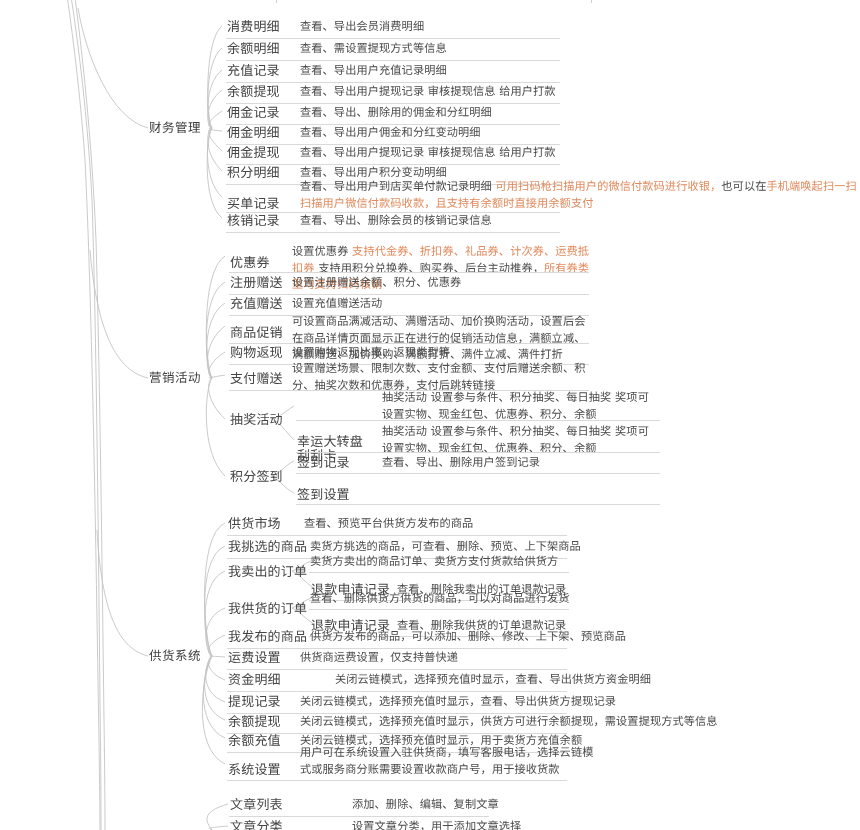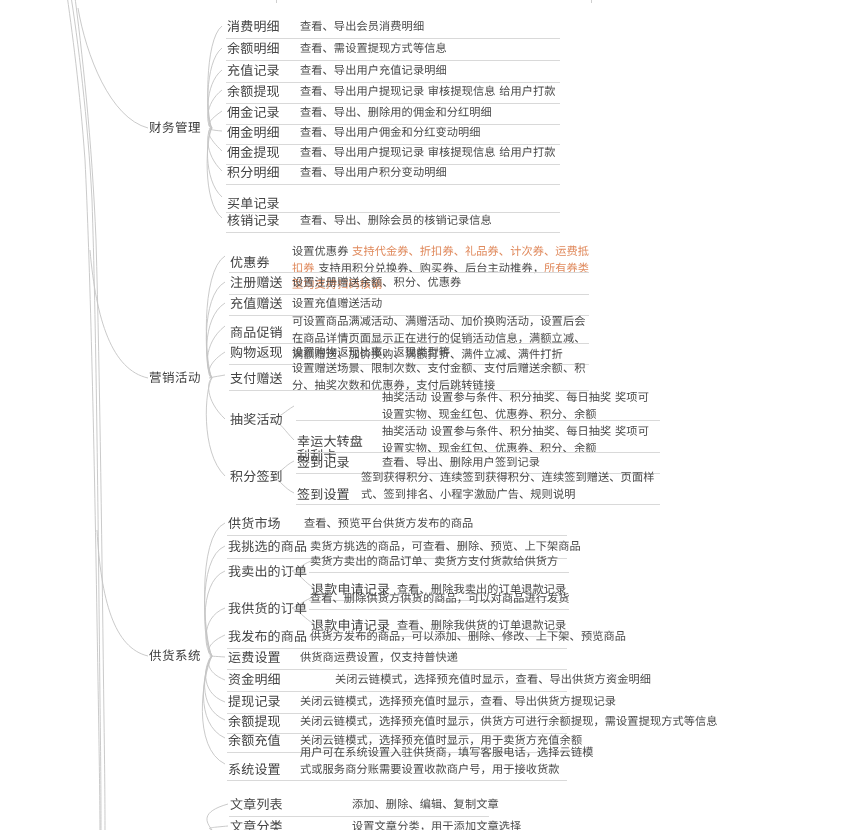--- a/index.html
+++ b/index.html
@@ -171,20 +171,23 @@
 
   <div class="lbl node-name" style="left:227px; top:145px;">佣金提现</div>
   <div class="desc" style="left:300px; top:145px;">查看、导出用户提现记录 审核提现信息 给用户打款</div>
   <div class="underline" style="left:226px; top:164px; width:334px;"></div>
 
   <div class="lbl node-name" style="left:227px; top:165px;">积分明细</div>
   <div class="desc" style="left:300px; top:165px;">查看、导出用户积分变动明细</div>
   <div class="underline" style="left:226px; top:184px; width:334px;"></div>
 
   <div class="lbl node-name" style="left:227px; top:196px;">买单记录</div>
+  <div class="desc wrap" style="left:300px; top:179px; width:560px;">
+    <span>查看、导出用户到店买单付款记录明细 </span><span class="hl">可用扫码枪扫描用户的微信付款码进行收银，</span><span>也可以在</span><span class="hl">手机端唤起扫一扫扫描用户微信付款码收款，且支持有余额时直接用余额支付</span>
+  </div>
   <div class="underline" style="left:226px; top:212px; width:334px;"></div>
 
   <div class="lbl node-name" style="left:227px; top:213px;">核销记录</div>
   <div class="desc" style="left:300px; top:213px;">查看、导出、删除会员的核销记录信息</div>
   <div class="underline" style="left:226px; top:232px; width:334px;"></div>
 
   <div class="lbl node-name" style="left:230px; top:255px;">优惠券</div>
   <div class="desc wrap" style="left:292px; top:244px; width:300px;">
     <span>设置优惠券 </span><span class="hl">支持代金券、折扣券、礼品券、计次券、运费抵扣券</span><span> 支持用积分兑换券、购买券、后台主动推券，</span><span class="hl">所有券类型均支持扫码核销</span>
   </div>
@@ -218,21 +221,20 @@
   <div class="lbl node-name" style="left:297px; top:434px;">幸运大转盘</div>
   <div class="desc wrap" style="left:382px; top:424px; width:278px;">抽奖活动 设置参与条件、积分抽奖、每日抽奖 奖项可设置实物、现金红包、优惠券、积分、余额</div>
   <div class="underline" style="left:296px; top:452px; width:364px;"></div>
 
   <div class="lbl node-name" style="left:230px; top:469px;">积分签到</div>
   <div class="lbl node-name" style="left:297px; top:455px;">签到记录</div>
   <div class="desc" style="left:382px; top:455px;">查看、导出、删除用户签到记录</div>
   <div class="underline" style="left:296px; top:473px; width:364px;"></div>
 
   <div class="lbl node-name" style="left:297px; top:487px;">签到设置</div>
-  <div class="desc wrap" style="left:361px; top:470px; width:300px;">签到获得积分、连续签到获得积分、连续签到赠送、页面样式、签到排名、小程字激励广告、规则说明</div>
   <div class="underline" style="left:296px; top:504px; width:364px;"></div>
 
   <div class="lbl node-name" style="left:228px; top:516px;">供货市场</div>
   <div class="desc" style="left:304px; top:516px;">查看、预览平台供货方发布的商品</div>
   <div class="underline" style="left:227px; top:535px; width:340px;"></div>
 
   <div class="lbl node-name" style="left:228px; top:539px;">我挑选的商品</div>
   <div class="desc" style="left:310px; top:539px;">卖货方挑选的商品，可查看、删除、预览、上下架商品</div>
   <div class="underline" style="left:227px; top:558px; width:340px;"></div>
 

